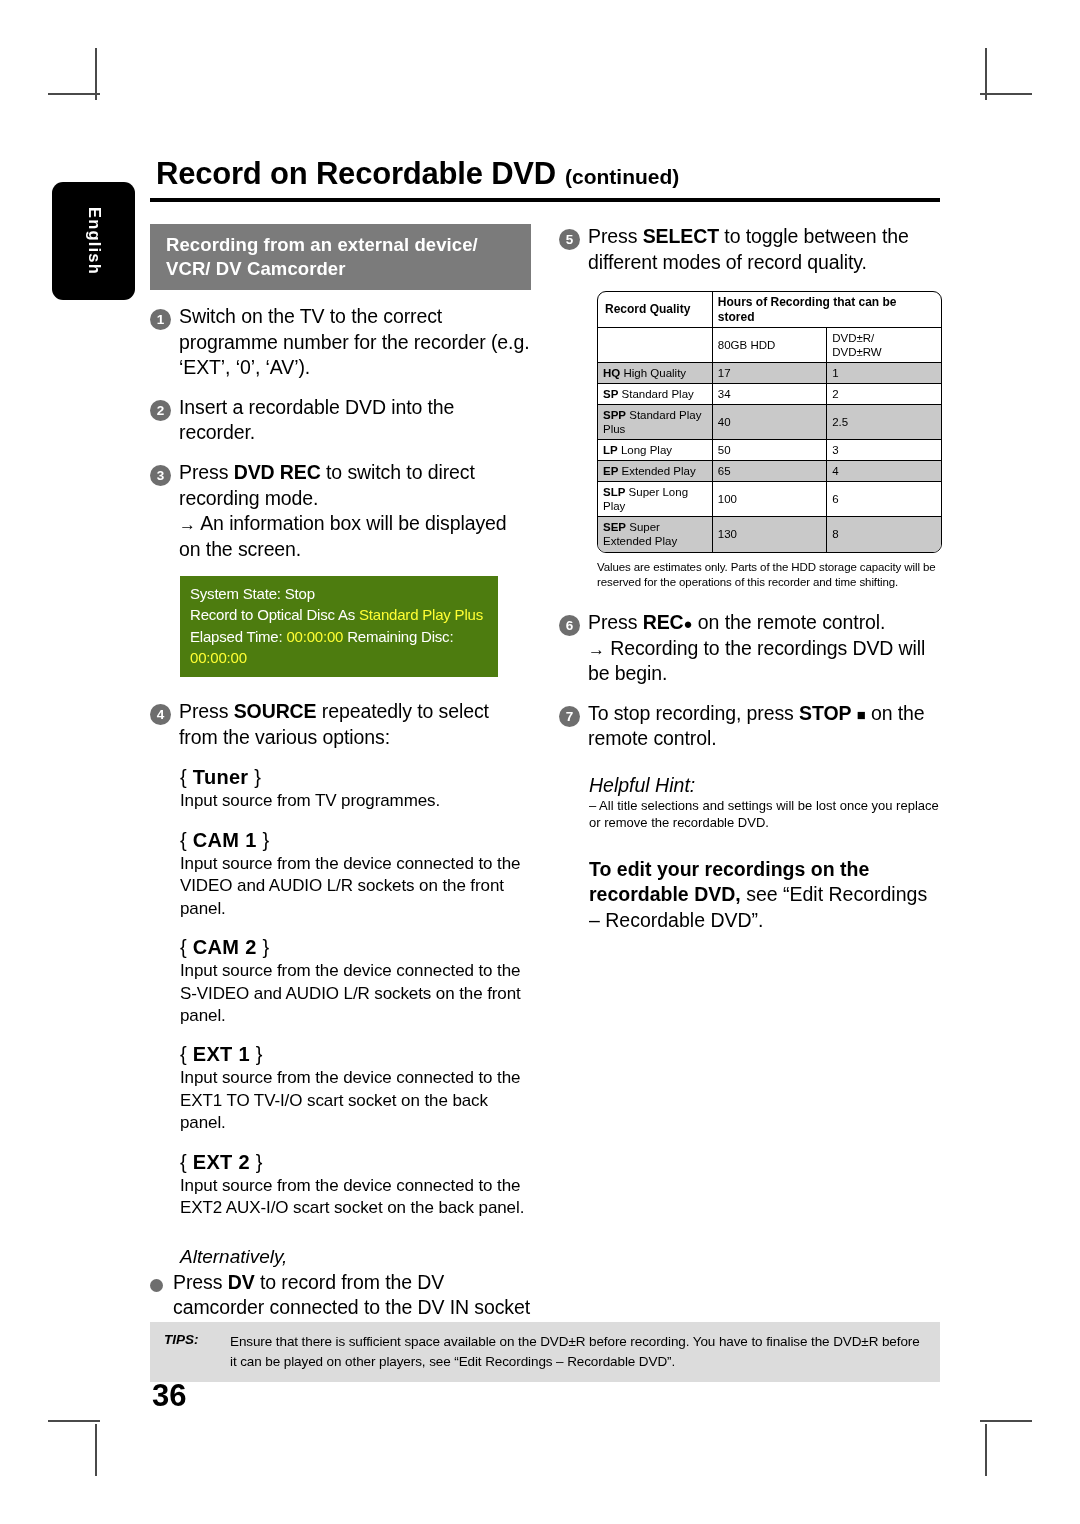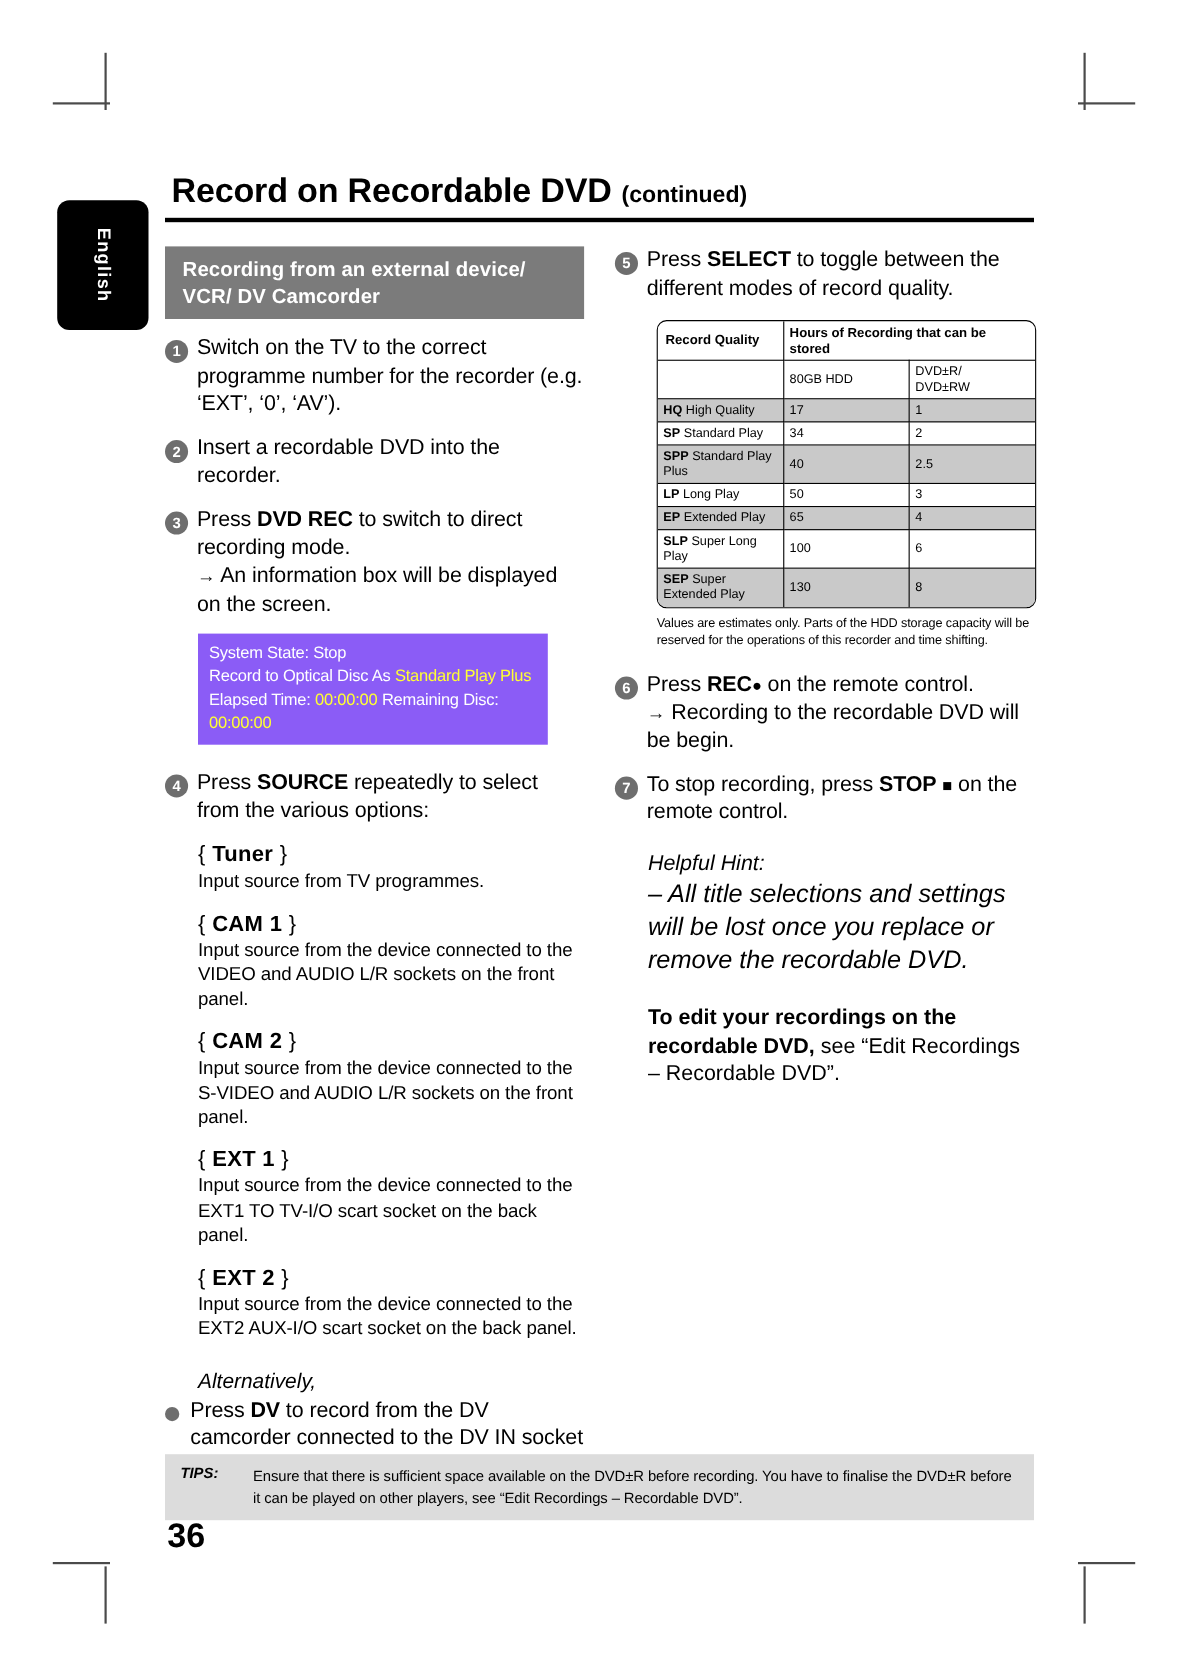--- a/index.html
+++ b/index.html
@@ -118,21 +118,21 @@
     font-size: 19.5px;
     line-height: 1.31;
     letter-spacing: -0.1px;
   }
   .step-body b { font-weight: bold; }
   .arrowline { display: block; }
   .arrow { font-weight: bold; font-size: 17px; }
 
   
   .osd {
-    background: #8b5cf6;
+    background: #4d7c0f;
     color: #ffffff;
     padding: 7px 10px 9px 10px;
     margin: 14px 0 22px 30px;
     width: 298px;
     font-size: 15px;
     line-height: 1.42;
     letter-spacing: -0.2px;
   }
   .osd .hl { color: #ffff33; }
 
@@ -213,22 +213,21 @@
     letter-spacing: -0.1px;
   }
 
   
   .hint-title {
     font-style: italic;
     font-size: 19.5px;
     margin: 22px 0 0 30px;
   }
   .hint-body {
-    font-style: italic;
-    font-size: 23px;
+    font-size: 13px;
     line-height: 1.31;
     margin-left: 30px;
   }
   .edit-note {
     font-size: 19.5px;
     line-height: 1.31;
     margin: 26px 0 0 30px;
   }
   .edit-note b { font-weight: bold; }
 
@@ -421,21 +420,21 @@
         </tbody>
           </table>
       </div>
 
       <div class="tbl-note">Values are estimates only. Parts of the HDD storage capacity will be reserved for the operations of this recorder and time shifting.</div>
 
       <div class="step" style="margin-top:20px;">
         <div class="num">6</div>
         <div class="step-body">
           <span>Press </span><b>REC</b><span style="font-size:15px;">●</span><span> on the remote control.</span>
-          <span class="arrowline"><span class="arrow">→</span> <span>Recording to the recordable DVD will be begin.</span></span>
+          <span class="arrowline"><span class="arrow">→</span> <span>Recording to the recordings DVD will be begin.</span></span>
         </div>
       </div>
 
       <div class="step">
         <div class="num">7</div>
         <div class="step-body">
           <span>To stop recording, press </span><b>STOP</b> <span style="font-size:15px;">■</span><span> on the remote control.</span>
         </div>
       </div>
 

